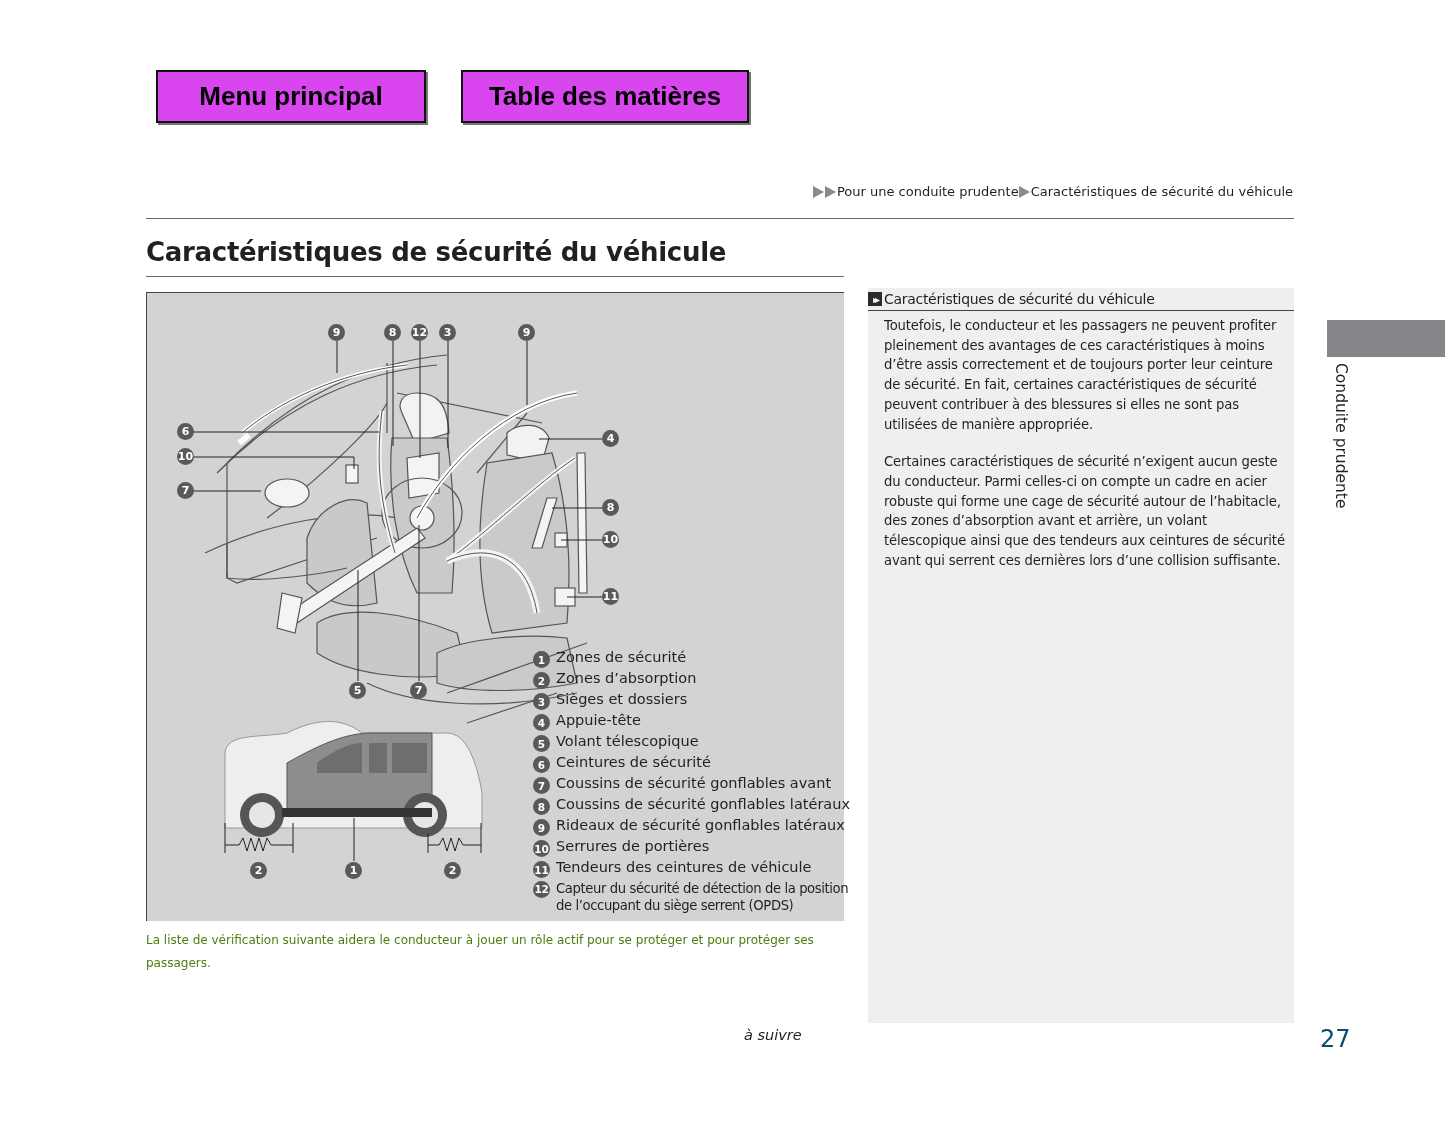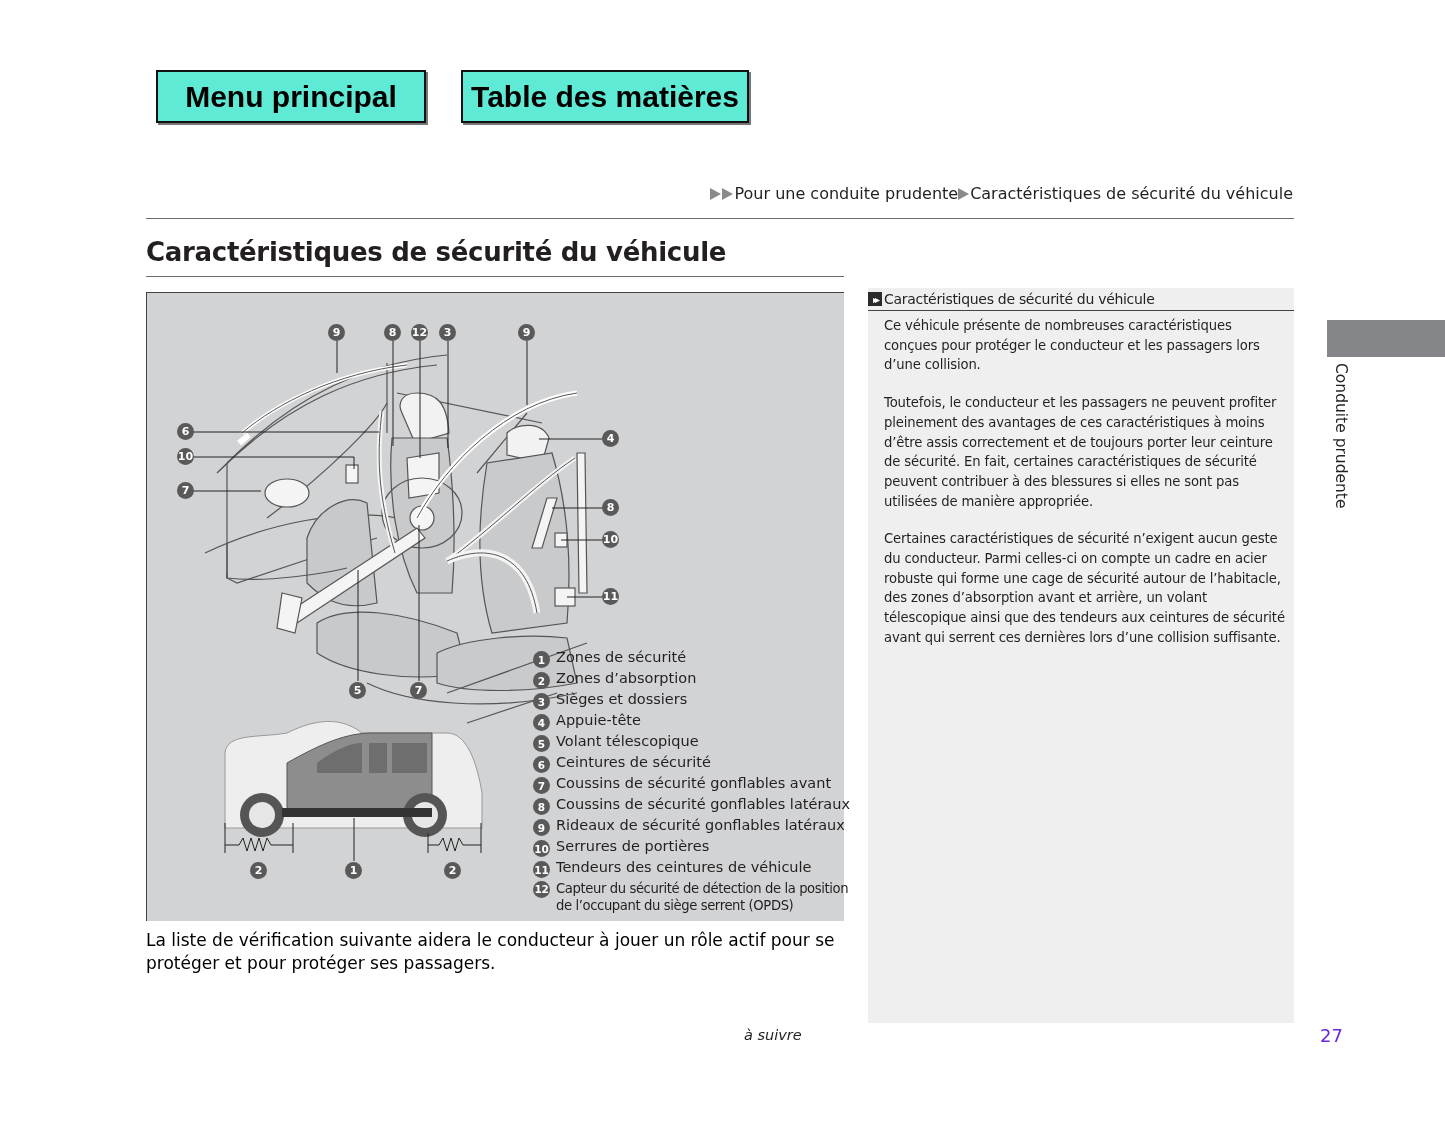--- a/index.html
+++ b/index.html
@@ -1,31 +1,31 @@
 <!DOCTYPE html>
 <html><head>
 <meta charset="utf-8">
 <style>
   * { box-sizing: border-box; margin: 0; padding: 0; }
   html, body { width: 1445px; height: 1138px; background: #ffffff; overflow: hidden; }
   body { position: relative; font-family: "DejaVu Sans", "Liberation Sans", sans-serif; color: #231f20; }
 
   .nav-btn {
     position: absolute; top: 70px; height: 53px;
-    border: 2px solid #111; background: #5eead4;
+    border: 2px solid #111; background: #d946ef;
     box-shadow: 2px 2px 0 #777;
-    font-family: "Liberation Sans", sans-serif; font-weight: bold; font-size: 30px;
+    font-family: "Liberation Sans", sans-serif; font-weight: bold; font-size: 26px;
     display: flex; align-items: center; justify-content: center; cursor: pointer; color: #000;
   }
   #btn-menu { left: 156px; width: 270px; }
   #btn-toc { left: 461px; width: 288px; }
 
   .breadcrumb {
     position: absolute; right: 152px; top: 184px;
-    font-size: 16px; color: #231f20; white-space: nowrap;
+    font-size: 13px; color: #231f20; white-space: nowrap;
     display: flex; align-items: center;
   }
   .tri { display: inline-block; width: 0; height: 0; border-top: 6px solid transparent; border-bottom: 6px solid transparent; border-left: 11px solid #8a8a8a; margin-right: 1px; }
   .hr-top { position: absolute; left: 146px; top: 218px; width: 1148px; height: 1px; background: #6d6d6d; }
 
   .page-title {
     position: absolute; left: 146px; top: 237px;
     font-size: 26px; font-weight: bold; color: #231f20; letter-spacing: -0.3px;
   }
   .hr-title { position: absolute; left: 146px; top: 276px; width: 698px; height: 1px; background: #6d6d6d; }
@@ -48,21 +48,21 @@
   .legend-item .num {
     width: 17px; height: 17px; border-radius: 50%; background: #595959; color: #fff;
     font-size: 10.5px; font-weight: bold; display: flex; align-items: center; justify-content: center;
     margin-right: 6px; margin-top: 2px; flex: 0 0 17px;
   }
   .legend-item.two-line { height: auto; font-size: 13.2px; line-height: 17px; letter-spacing: -0.4px; }
   .legend-item.two-line .num { margin-top: 1px; }
 
   .intro-text {
     position: absolute; left: 146px; top: 929px; width: 700px;
-    font-size: 17px; line-height: 23px; color: #000000;
+    font-size: 12px; line-height: 23px; color: #4d7c0f;
   }
   .suivre { position: absolute; left: 744px; top: 1027px; font-size: 14.5px; font-style: italic; color: #231f20; }
 
   .side-panel {
     position: absolute; left: 868px; top: 288px; width: 426px; height: 735px; background: #efeff0;
   }
   .side-head {
     position: absolute; left: 0; top: 0; width: 426px; height: 23px;
     border-bottom: 1px solid #444; display: flex; align-items: center;
     font-size: 14px; color: #231f20; letter-spacing: -0.3px;
@@ -72,21 +72,21 @@
     display: flex; align-items: center; justify-content: center; font-weight: bold; letter-spacing: -3px;
   }
   .side-body { position: absolute; left: 16px; top: 28px; width: 404px; font-size: 13.2px; line-height: 19.7px; color: #231f20; letter-spacing: -0.15px; }
   .side-body p { margin-bottom: 18px; }
 
   .tab-marker { position: absolute; left: 1327px; top: 320px; width: 118px; height: 37px; background: #85868a; }
   .tab-label {
     position: absolute; left: 1328px; top: 363px; width: 22px; height: 160px;
     writing-mode: vertical-rl; font-size: 15.5px; color: #231f20;
   }
-  .page-num { position: absolute; left: 1320px; top: 1025px; font-size: 18px; color: #6d28d9; }
+  .page-num { position: absolute; left: 1320px; top: 1025px; font-size: 24px; color: #0c4a6e; }
 </style>
 </head>
 <body>
 
 <div class="nav-btn" id="btn-menu">Menu principal</div>
 <div class="nav-btn" id="btn-toc">Table des matières</div>
 
 <div class="breadcrumb">
   <span class="tri"></span>
   <span class="tri"></span>
@@ -275,21 +275,20 @@
 
 <p class="intro-text">La liste de vérification suivante aidera le conducteur à jouer un rôle actif pour se protéger et pour protéger ses passagers.</p>
 <div class="suivre">à suivre</div>
 
 <div class="side-panel">
   <div class="side-head">
     <span class="dbl">▸▸</span>
     <span>Caractéristiques de sécurité du véhicule</span>
   </div>
   <div class="side-body">
-    <p>Ce véhicule présente de nombreuses caractéristiques conçues pour protéger le conducteur et les passagers lors d’une collision.</p>
     <p>Toutefois, le conducteur et les passagers ne peuvent profiter pleinement des avantages de ces caractéristiques à moins d’être assis correctement et de toujours porter leur ceinture de sécurité. En fait, certaines caractéristiques de sécurité peuvent contribuer à des blessures si elles ne sont pas utilisées de manière appropriée.</p>
     <p>Certaines caractéristiques de sécurité n’exigent aucun geste du conducteur. Parmi celles-ci on compte un cadre en acier robuste qui forme une cage de sécurité autour de l’habitacle, des zones d’absorption avant et arrière, un volant télescopique ainsi que des tendeurs aux ceintures de sécurité avant qui serrent ces dernières lors d’une collision suffisante.</p>
   </div>
 </div>
 
 <div class="tab-marker"></div>
 <div class="tab-label">Conduite prudente</div>
 
 <div class="page-num">27</div>
 

